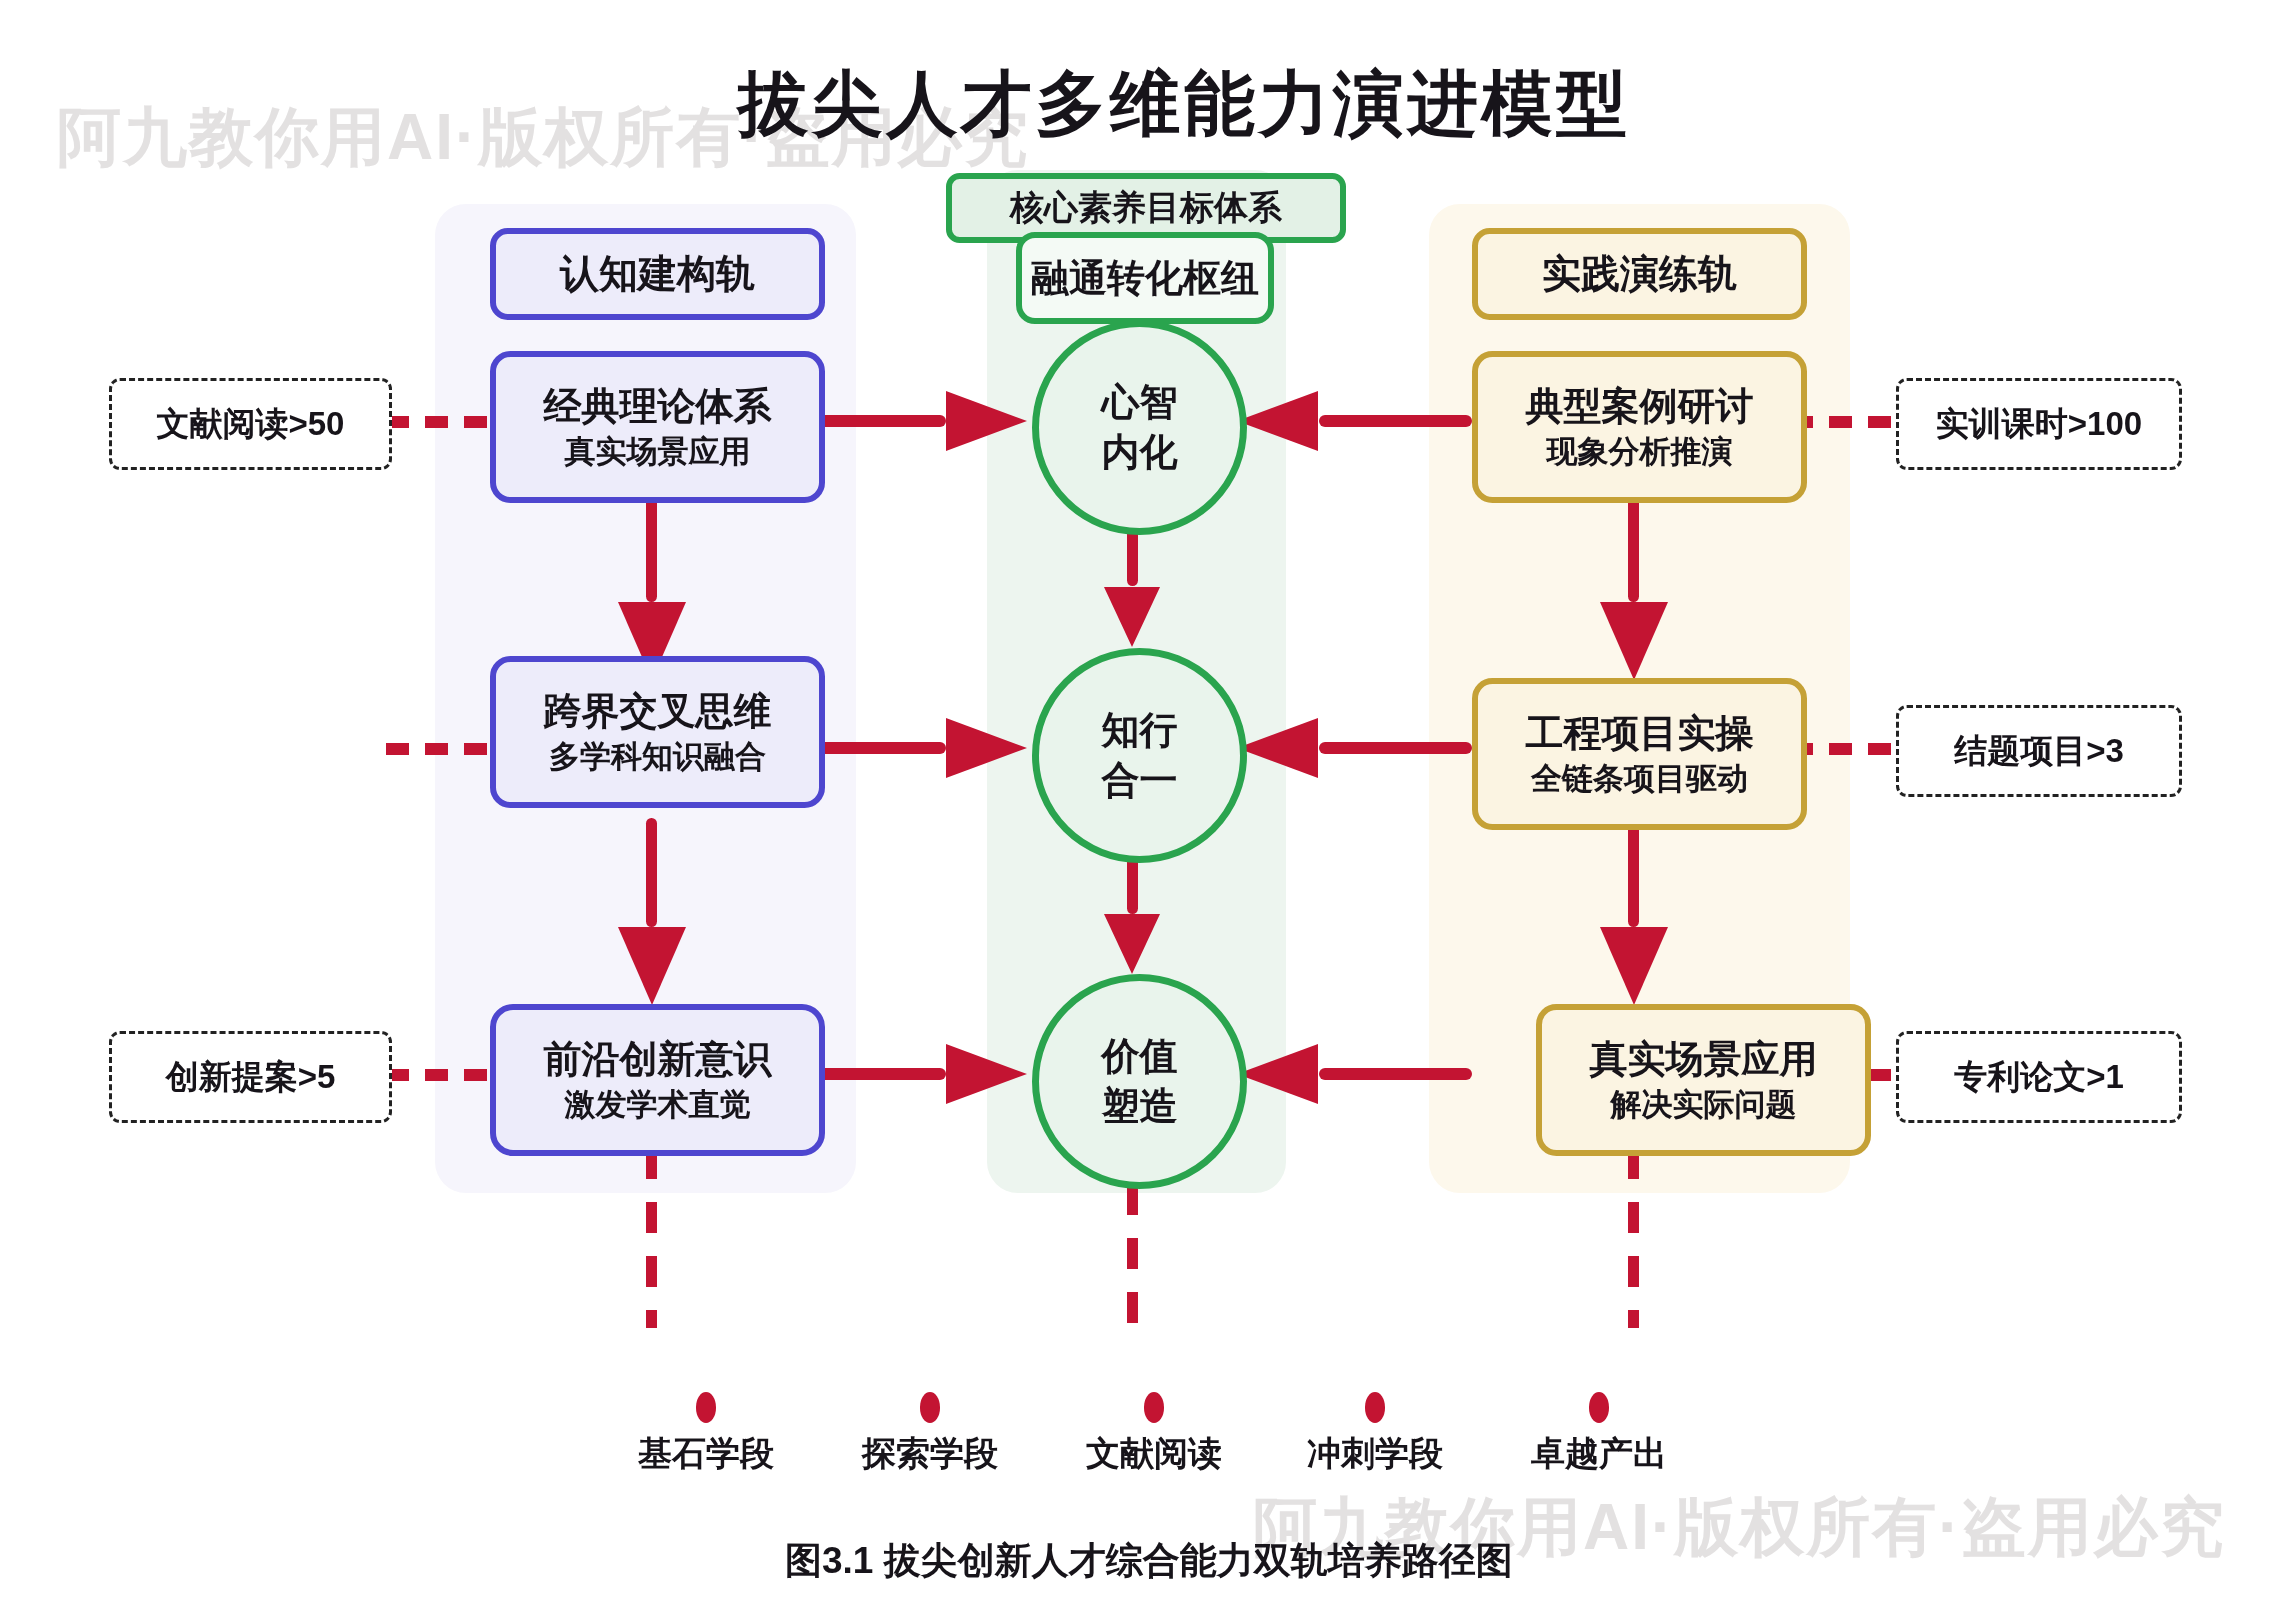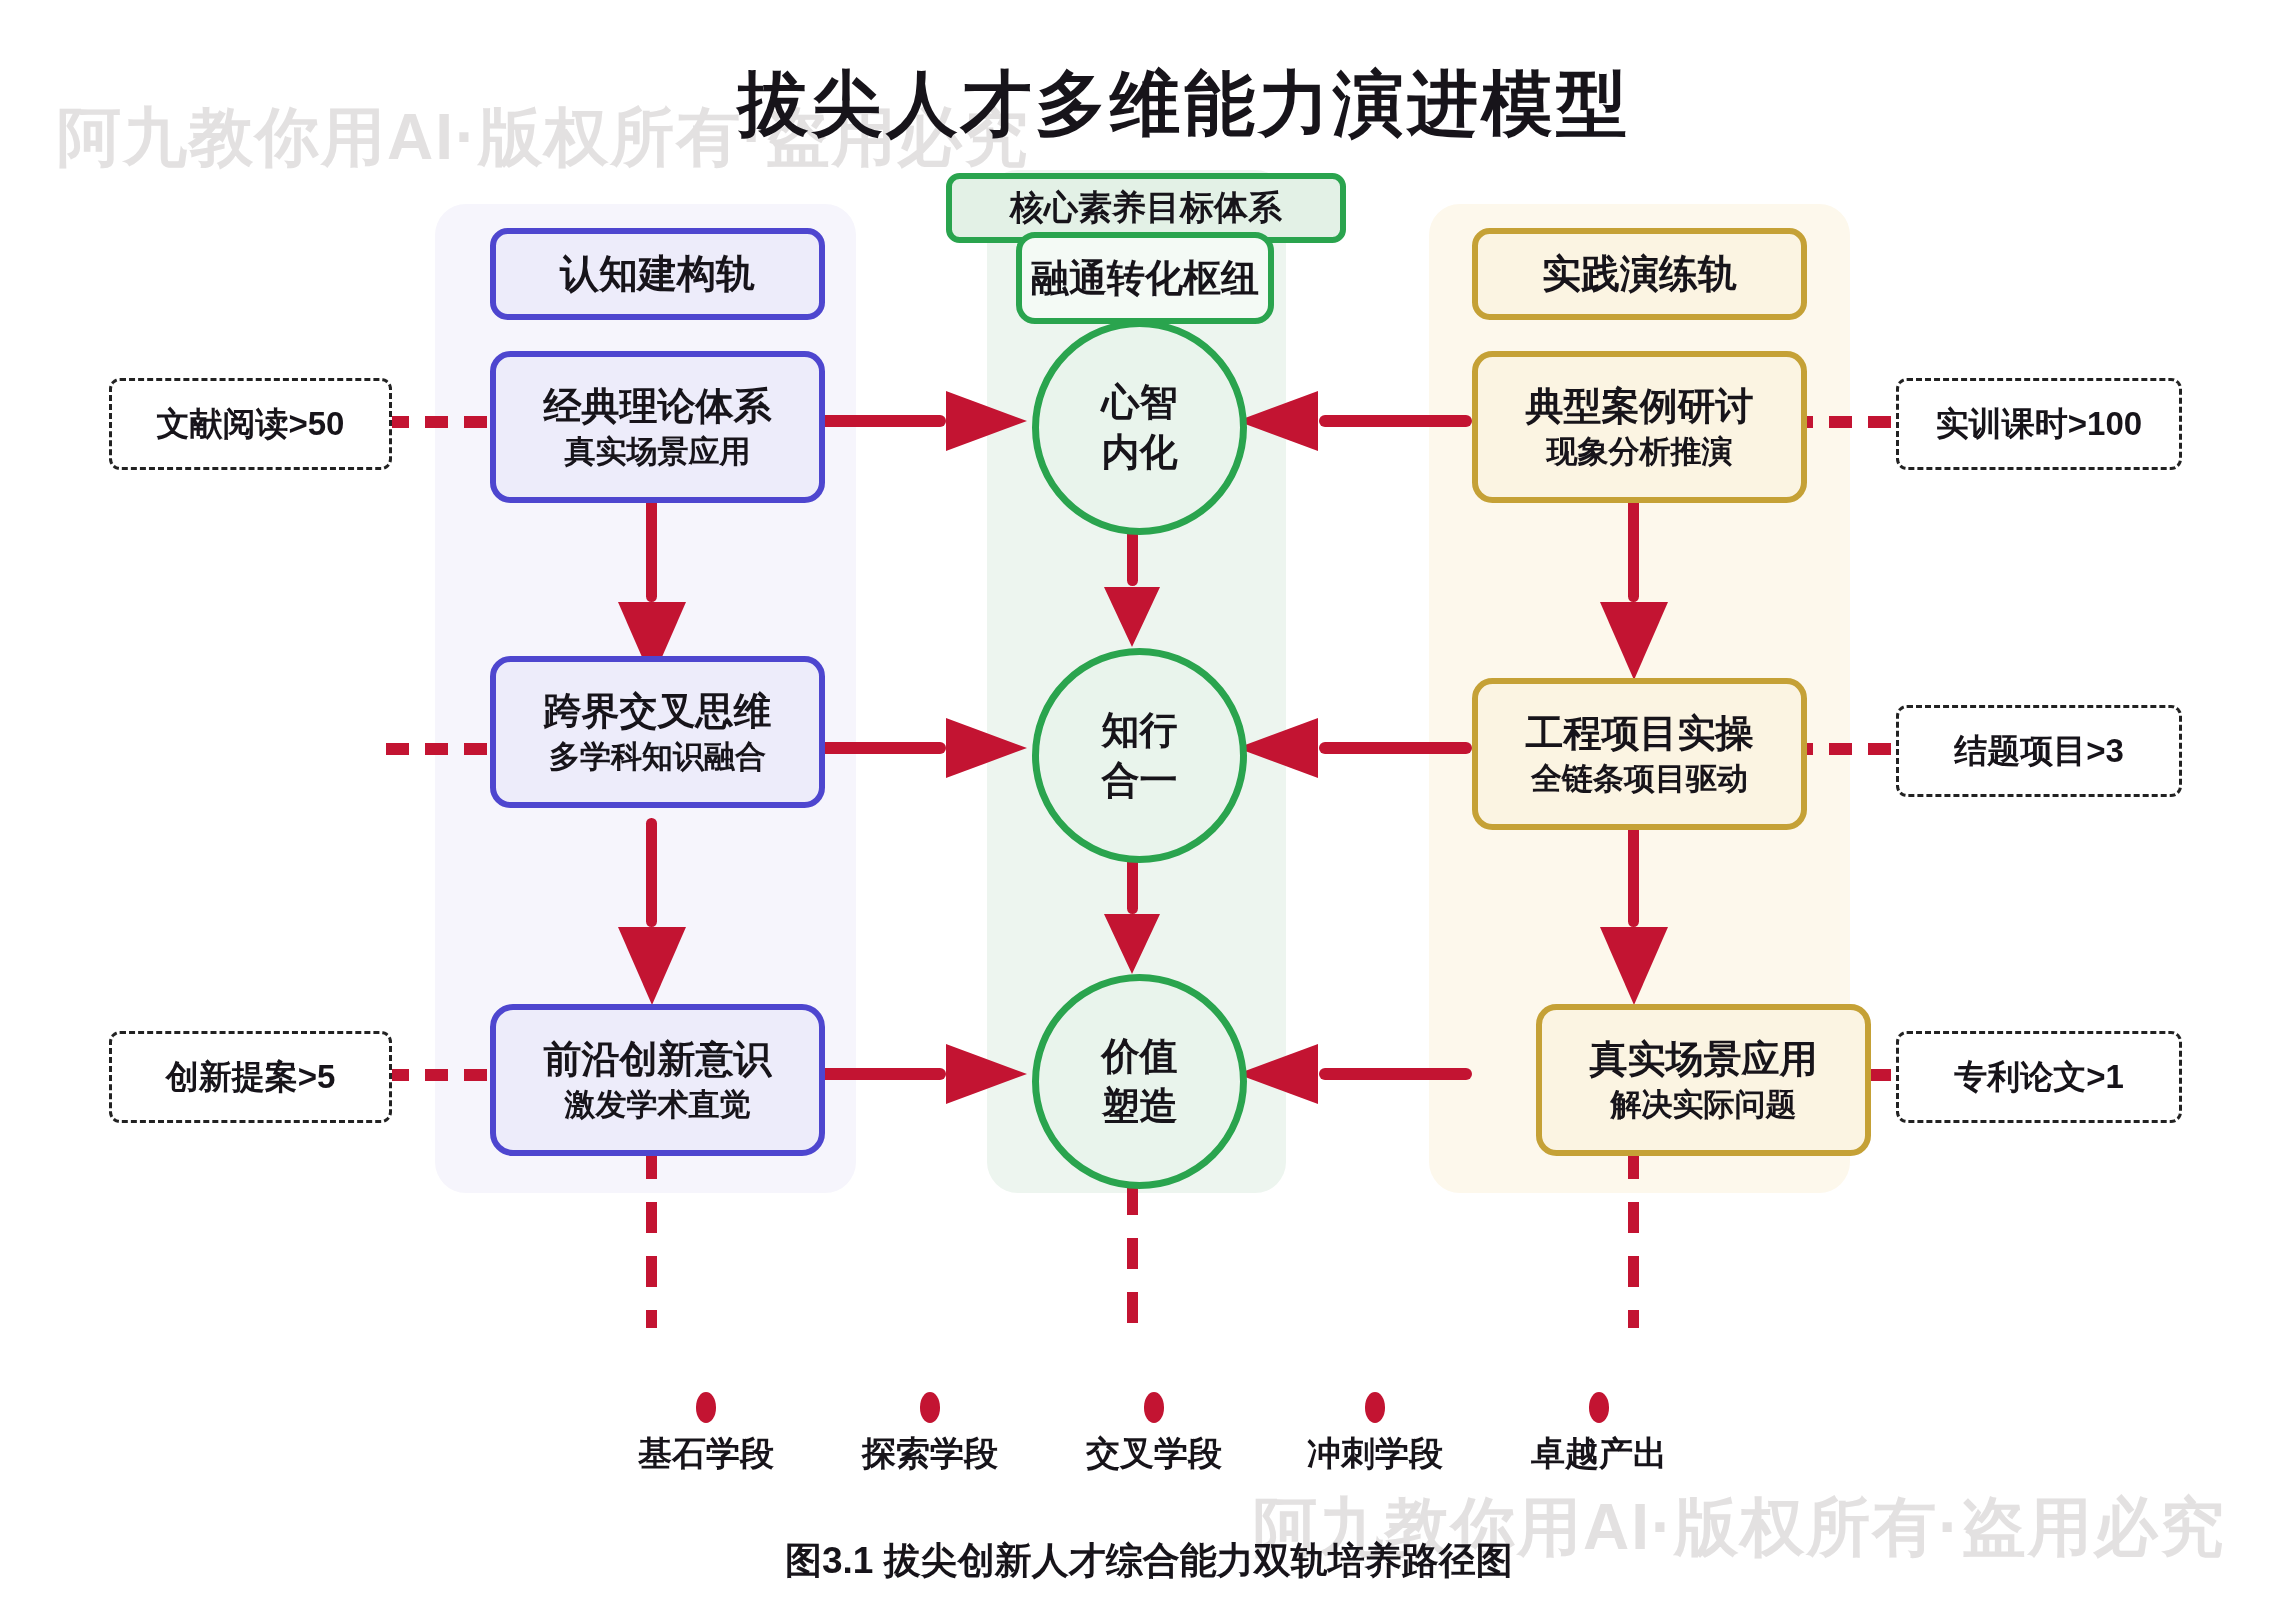--- a/index.html
+++ b/index.html
@@ -160,20 +160,20 @@
   <div class="vdash" style="left:1127px;top:1184px;height:144px;"></div>
   <div class="vdash" style="left:1628px;top:1148px;height:180px;"></div>
 
   <div class="dot" style="left:696px;"></div>
   <div class="dot" style="left:920px;"></div>
   <div class="dot" style="left:1144px;"></div>
   <div class="dot" style="left:1365px;"></div>
   <div class="dot" style="left:1589px;"></div>
   <div class="legend-label" style="left:706px;">基石学段</div>
   <div class="legend-label" style="left:930px;">探索学段</div>
-  <div class="legend-label" style="left:1154px;">交叉学段</div>
+  <div class="legend-label" style="left:1154px;">文献阅读</div>
   <div class="legend-label" style="left:1375px;">冲刺学段</div>
   <div class="legend-label" style="left:1599px;">卓越产出</div>
 
   <div class="caption">图3.1 拔尖创新人才综合能力双轨培养路径图</div>
 
 </div>
 
 
 </body></html>

